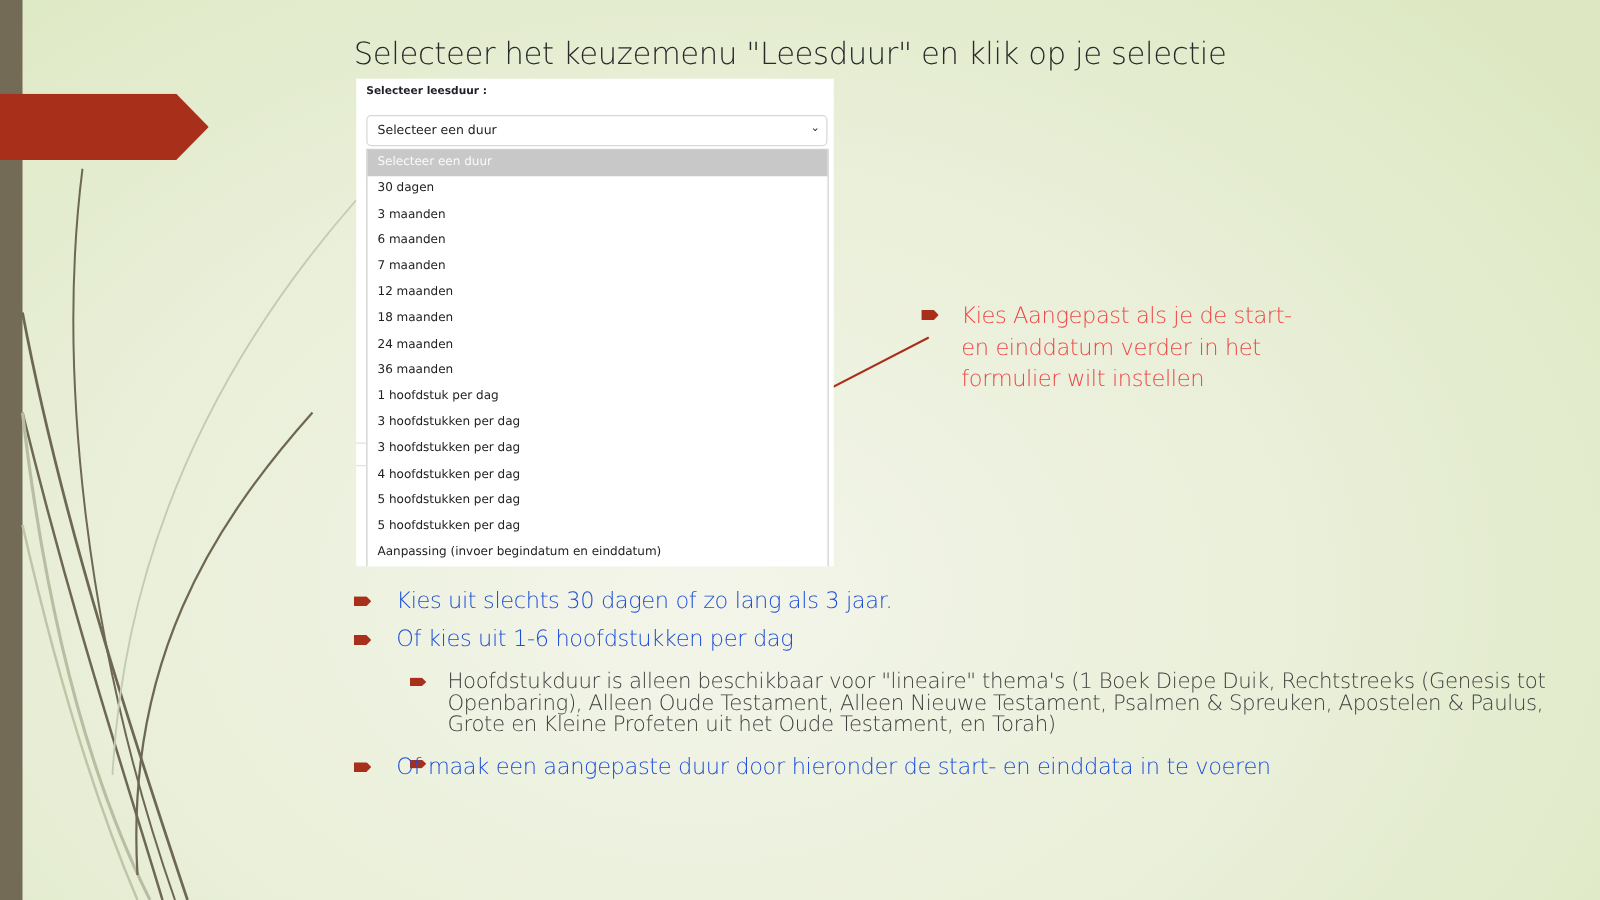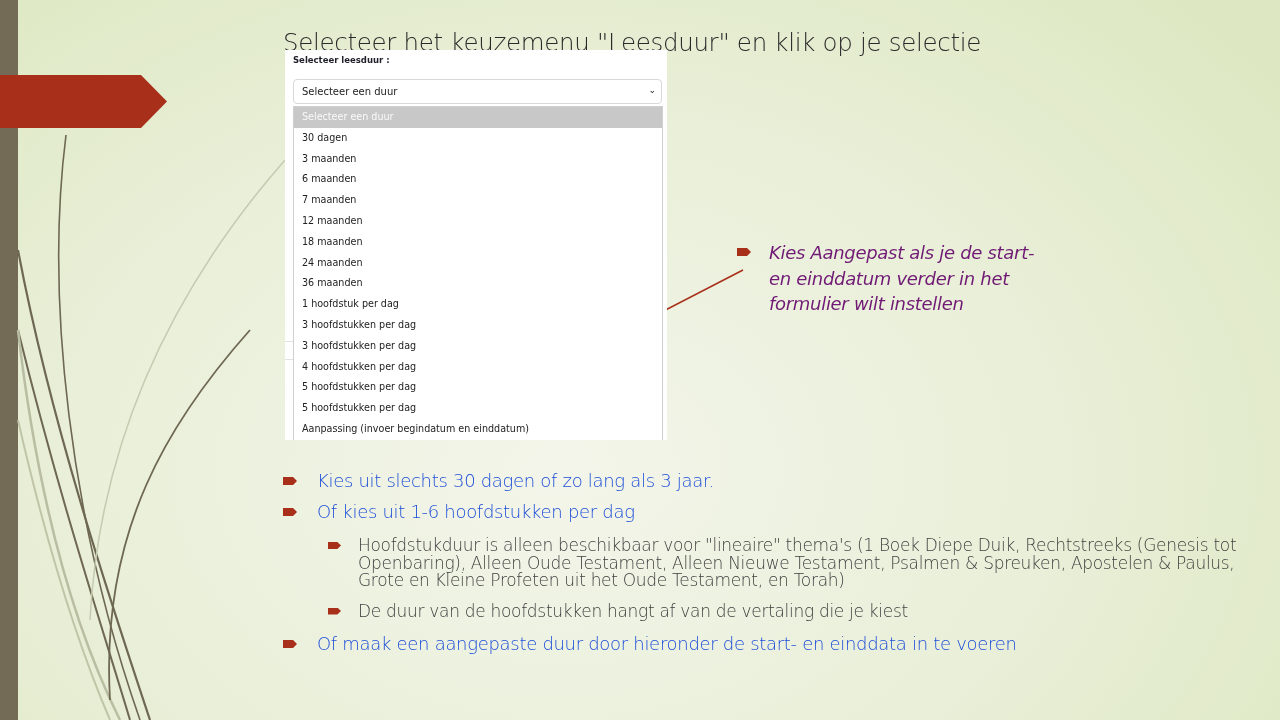--- a/index.html
+++ b/index.html
@@ -10,41 +10,41 @@
   }
   .left-bar { position:absolute; left:0; top:0; width:18px; height:720px; background:#736b55; }
   .deco-svg { position:absolute; left:0; top:0; width:1280px; height:720px; pointer-events:none; }
   .red-tab { position:absolute; left:0; top:75px; width:167px; height:53px; }
   .title {
     position:absolute; left:283px; top:28px; font-size:24.5px; color:#2a2a2a;
     font-family:"DejaVu Sans", sans-serif; letter-spacing:-0.4px; white-space:nowrap; font-weight:300;
   }
   
   .shot {
-    position:absolute; left:285px; top:50px; width:382px; height:390px;
+    position:absolute; left:285px; top:63px; width:382px; height:390px;
     background:#ffffff; overflow:hidden;
     font-family:"DejaVu Sans", sans-serif; color:#222;
   }
   .shot-label { position:absolute; left:8px; top:5px; font-size:8.5px; font-weight:bold; color:#1f1f2a; }
   .select-box {
     position:absolute; left:8px; top:29px; width:369px; height:25px;
     border:1px solid #d8d8d8; border-radius:4px; background:#fff; box-sizing:border-box;
   }
   .select-text { position:absolute; left:8px; top:6px; font-size:10px; color:#222; }
   .select-chevron { position:absolute; right:5px; top:5px; font-size:9px; color:#222; }
   .option-list {
     position:absolute; left:8px; top:56px; width:370px; height:340px;
     border:1px solid #cfcfcf; box-sizing:border-box; background:#fff;
   }
   .opt { height:20.8px; line-height:20.8px; padding-left:8px; font-size:9.6px; color:#222; white-space:nowrap; }
   .opt.selected { background:#c8c8c8; color:#fafafa; }
   .side-frag { position:absolute; left:0; width:8px; height:1px; background:#e2e2e2; }
   
   .callout { position:absolute; left:737px; top:240px; width:360px; }
-  .bullet-row { position:relative; padding-left:32px; color:#701a75;font-style:italic; }
+  .bullet-row { position:relative; padding-left:32px; color:#ef4444; }
   .bullet {
     position:absolute; left:0; width:14px; height:8px; background:#a8301a;
     clip-path: polygon(0 0, 72% 0, 100% 50%, 72% 100%, 0 100%);
   }
   .callout .bullet-row { font-size:18px; line-height:25.5px; }
   .callout .bullet { top:8px; }
   .body-list { position:absolute; left:283px; top:470px; width:960px; }
   .lvl1 { font-size:18px; line-height:22px; margin-bottom:9px; padding-left:34px; position:relative; color:#1d4ed8; }
   .lvl1 .bullet { top:7px; }
   .lvl2 { font-size:17px; line-height:17.5px; margin-bottom:13px; margin-left:45px; padding-left:30px; position:relative; color:#404040; }
@@ -119,19 +119,18 @@
   <div class="lvl1 txt">
     <span class="bullet"></span>
     <span>Of kies uit 1-6 hoofdstukken per dag</span>
   </div>
   <div class="lvl2 txt" style="margin-top:14px">
     <span class="bullet"></span>
     <span>Hoofdstukduur is alleen beschikbaar voor "lineaire" thema's (1 Boek Diepe Duik, Rechtstreeks (Genesis tot Openbaring), Alleen Oude Testament, Alleen Nieuwe Testament, Psalmen &amp; Spreuken, Apostelen &amp; Paulus, Grote en Kleine Profeten uit het Oude Testament, en Torah)</span>
   </div>
   <div class="lvl2 txt">
     <span class="bullet"></span>
-    <span>De duur van de hoofdstukken hangt af van de vertaling die je kiest</span>
   </div>
   <div class="lvl1 txt">
     <span class="bullet"></span>
     <span>Of maak een aangepaste duur door hieronder de start- en einddata in te voeren</span>
   </div>
 </div>
 
 </body></html>

